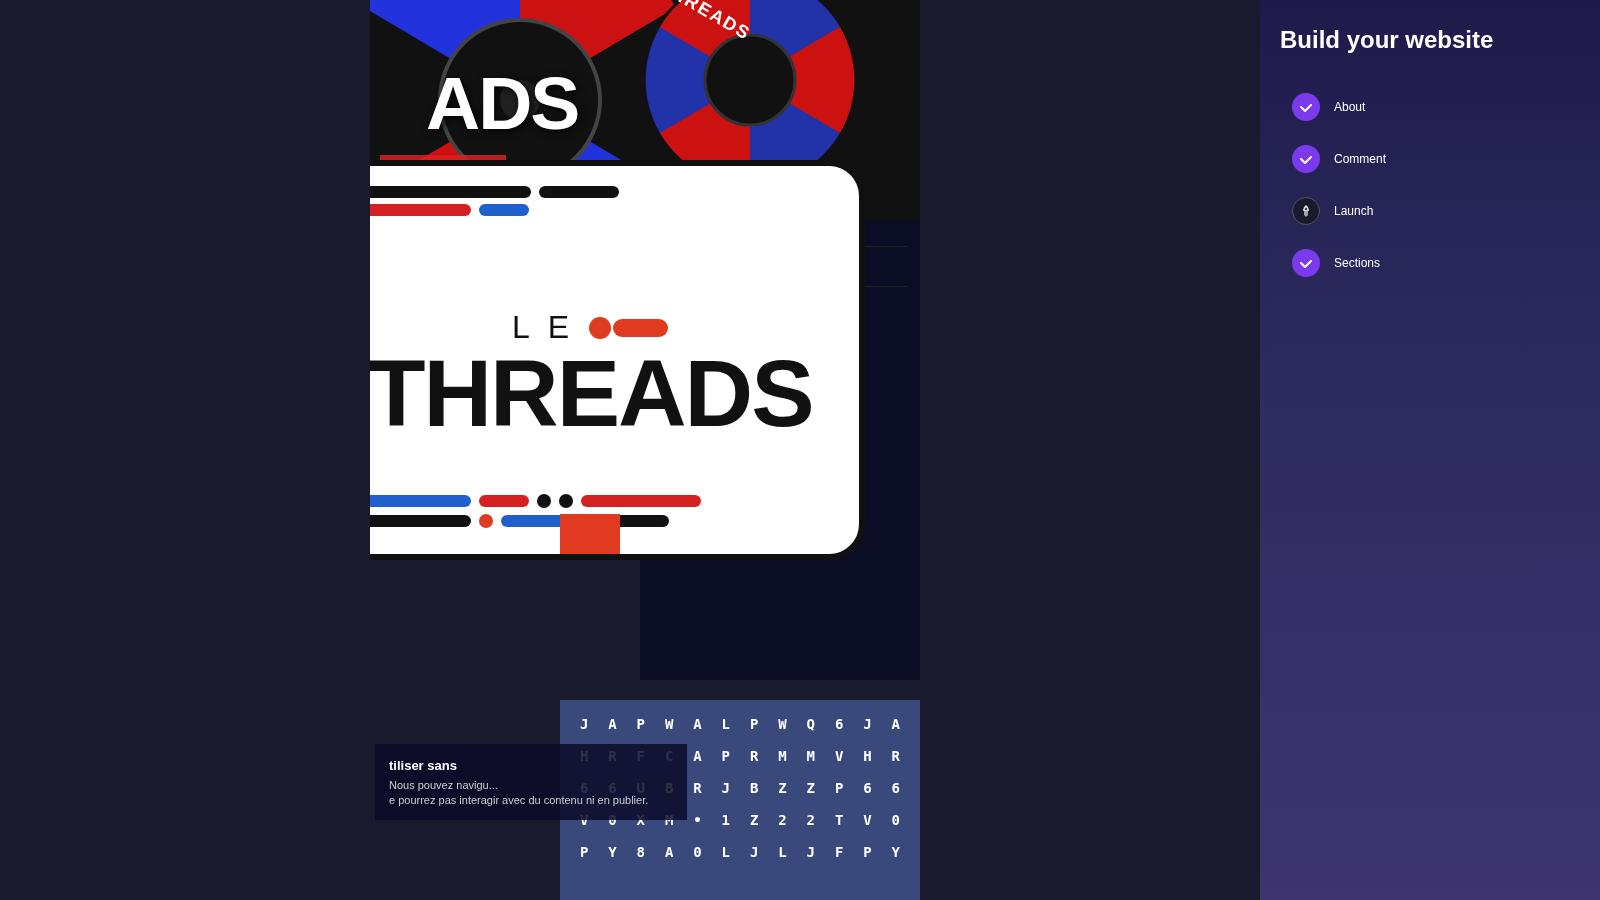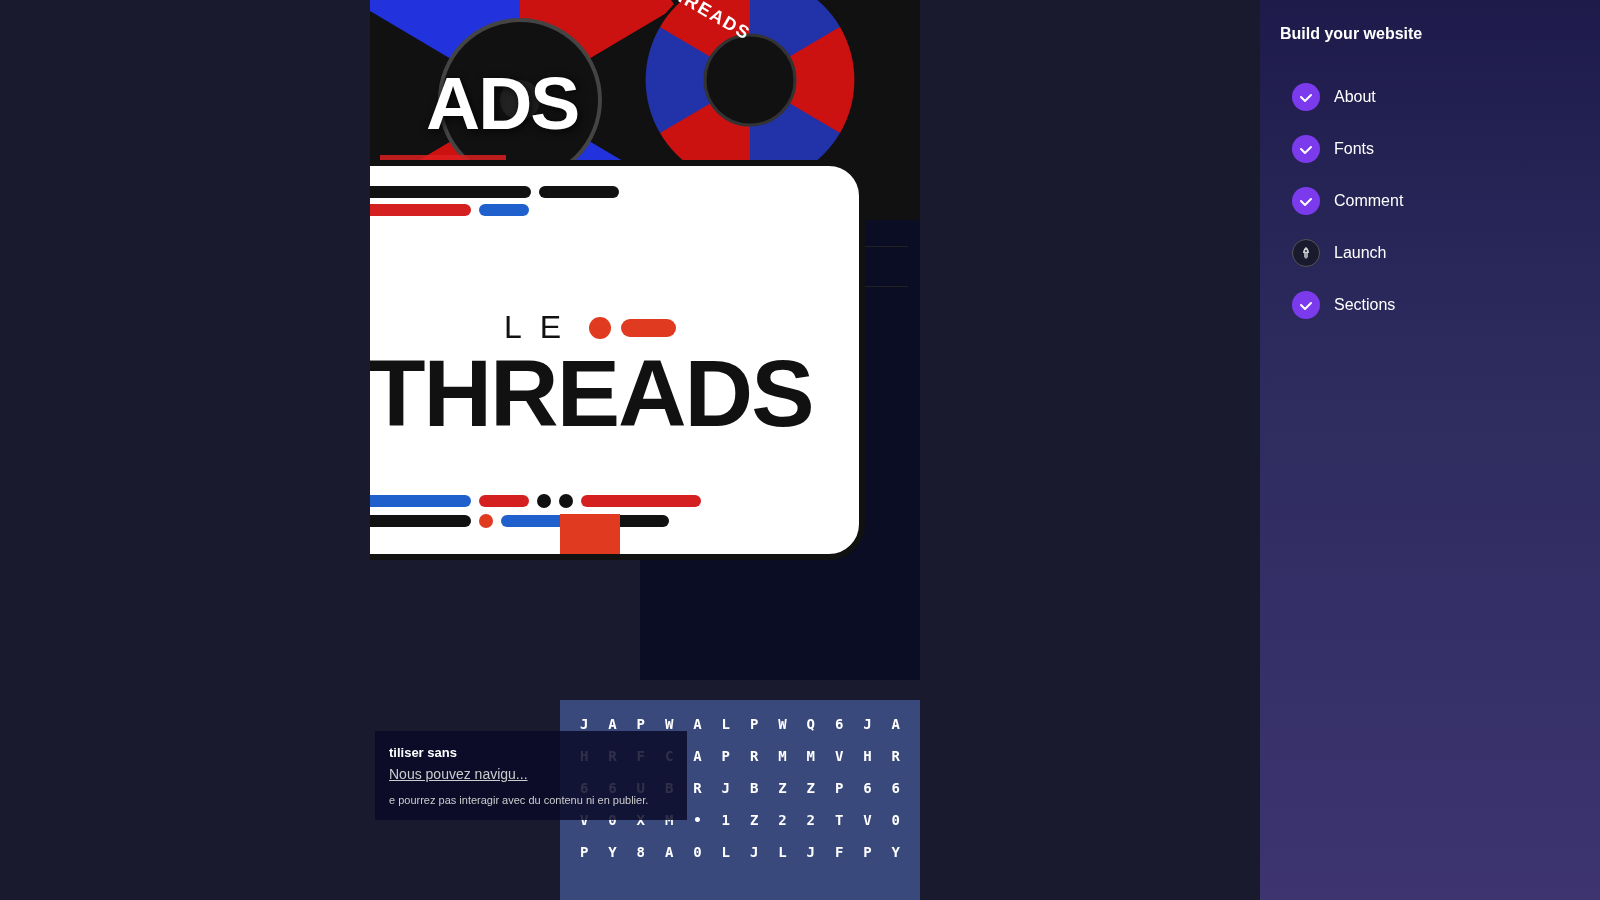--- a/index.html
+++ b/index.html
@@ -53,21 +53,21 @@
     .sidebar {
       width: 340px;
       background: linear-gradient(180deg, #1e1b4b 0%, #2d2b5e 40%, #3d3470 100%);
       padding: 24px 20px;
       display: flex;
       flex-direction: column;
       flex-shrink: 0;
     }
 
     .sidebar-title {
-      font-size: 16px;
+      font-size: 24px;
       font-weight: 700;
       color: white;
       margin-bottom: 28px;
       line-height: 1.3;
     }
 
     .sidebar-nav {
       display: flex;
       flex-direction: column;
       gap: 4px;
@@ -93,21 +93,21 @@
       justify-content: center;
       flex-shrink: 0;
     }
 
     .nav-dot svg {
       width: 14px;
       height: 14px;
     }
 
     .nav-label {
-      font-size: 16px;
+      font-size: 12px;
       color: white;
       font-weight: 500;
     }
 
     .nav-item-launch .nav-dot {
       background: #1a1a2e;
       border: 1px solid #444;
     }
 
     
@@ -163,21 +163,21 @@
     .recapp-center {
       display: flex;
       flex-direction: column;
       align-items: center;
       margin-top: 30px;
     }
 
     .le-row {
       display: flex;
       align-items: center;
-      gap: 10px;
+      gap: 2px;
       margin-bottom: 0px;
     }
 
     .le-word {
       font-size: 32px;
       font-weight: 400;
       letter-spacing: 18px;
       color: #111;
     }
 
@@ -312,21 +312,21 @@
     </div>
 
     <div style="position:absolute; top:220px; left:5px; width:380px; background:rgba(0,0,0,0.8); padding:14px; z-index:5; border-radius:4px;">
       <div style="font-size:13px; font-weight:bold; color:white; margin-bottom:6px;">Comment*</div>
       <div style="font-size:11px; color:#ccc; margin-bottom:4px;">Continuez</div>
       <div style="font-size:11px; color:#ccc; margin-bottom:4px;">Connectez-vous...</div>
     </div>
 
     <div style="position:absolute; bottom:80px; left:5px; width:312px; background:rgba(10,10,40,0.85); padding:14px; z-index:5;">
       <div style="font-size:13px; font-weight:bold; color:white; margin-bottom:6px;">tiliser sans</div>
-      <div style="font-size:14px; color:#ccc; margin-bottom:12px;text-decoration:underline;">Nous pouvez navigu...</div>
+      <div style="font-size:11px; color:#ccc; margin-bottom:3px;">Nous pouvez navigu...</div>
       <div style="font-size:11px; color:#ccc;">e pourrez pas interagir avec du contenu ni en publier.</div>
     </div>
 
     <div style="position:absolute; top:0; right:0; width:280px; height:680px; background:rgba(10,12,35,0.9); padding:16px 12px; overflow:hidden;">
       <div style="font-size:10px; color:#888; margin-bottom:8px; border-bottom:1px solid #333; padding-bottom:4px;">Inbox</div>
       <div>
         <div class="email-item">
           <div style="font-size:11px; color:#ddd;">coming f</div>
           <div style="font-size:10px; color:#888;">Northwest A...</div>
         </div>
@@ -438,28 +438,20 @@
 
     <div class="nav-item">
       <div class="nav-dot">
         <svg viewBox="0 0 14 14" fill="none" xmlns="http://www.w3.org/2000/svg">
           <path d="M2 7l4 4 6-6" stroke="white" stroke-width="2" stroke-linecap="round" stroke-linejoin="round"></path>
         </svg>
       </div>
       <span class="nav-label">About</span>
     </div>
 
-    <div class="nav-item">
-      <div class="nav-dot">
-        <svg viewBox="0 0 14 14" fill="none" xmlns="http://www.w3.org/2000/svg">
-          <path d="M2 7l4 4 6-6" stroke="white" stroke-width="2" stroke-linecap="round" stroke-linejoin="round"></path>
-        </svg>
-      </div>
-      <span class="nav-label">Fonts</span>
-    </div>
 
     <div class="nav-item">
       <div class="nav-dot">
         <svg viewBox="0 0 14 14" fill="none" xmlns="http://www.w3.org/2000/svg">
           <path d="M2 7l4 4 6-6" stroke="white" stroke-width="2" stroke-linecap="round" stroke-linejoin="round"></path>
         </svg>
       </div>
       <span class="nav-label">Comment</span>
     </div>
 

